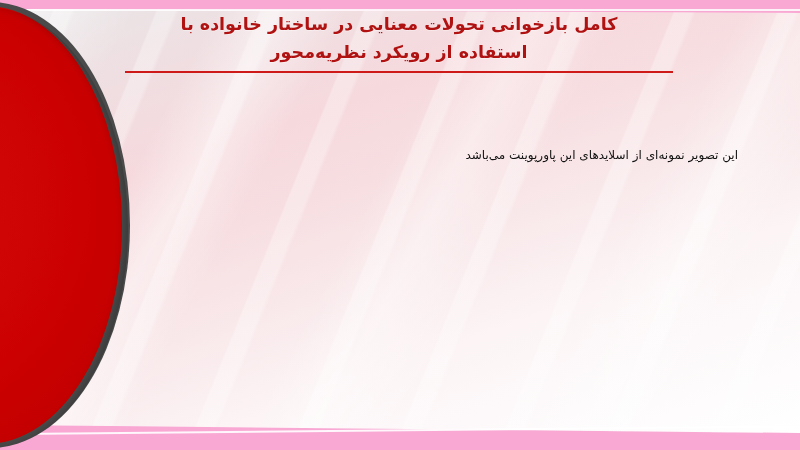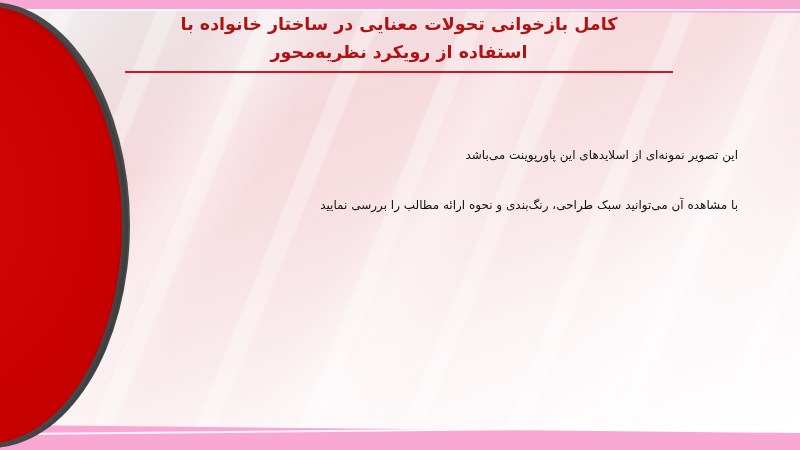--- a/index.html
+++ b/index.html
@@ -209,16 +209,15 @@
   </div>
 
   <div class="title-block">
     <div class="title-line">کامل بازخوانی تحولات معنایی در ساختار خانواده با</div>
     <div class="title-line">استفاده از رویکرد نظریه‌محور</div>
     <div class="title-rule"></div>
   </div>
 
   <div class="body-block">
     <div class="body-line">این تصویر نمونه‌ای از اسلایدهای این پاورپوینت می‌باشد</div>
-    <div class="body-line">با مشاهده آن می‌توانید سبک طراحی، رنگ‌بندی و نحوه ارائه مطالب را بررسی نمایید</div>
   </div>
 
 </div>
 
 </body></html>

